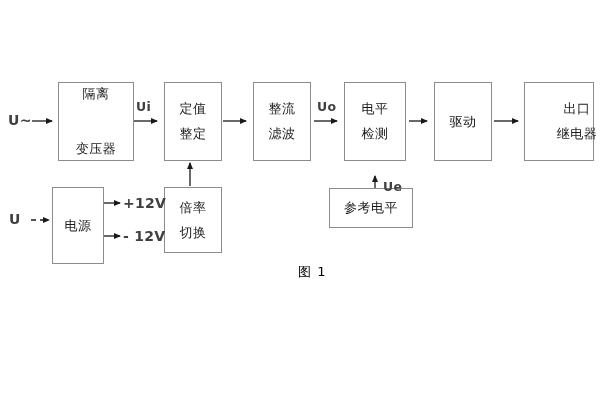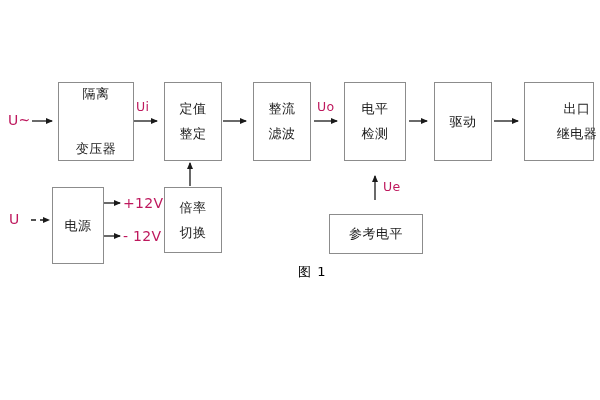--- a/index.html
+++ b/index.html
@@ -37,24 +37,25 @@
     letter-spacing: 0.5px;
   }
   .block .line + .line {
     margin-top: 11px;
   }
   .block.single .line {
     margin-top: 0;
   }
   .sig {
     position: absolute;
-    color: #be185d;
+    color: #404040;
     font-size: 12.5px;
     white-space: nowrap;
     letter-spacing: 0.3px;
+    font-weight: bold;
   }
   .sig.big {
     font-size: 14px;
   }
   .caption {
     position: absolute;
     color: #000000;
     font-size: 13px;
     letter-spacing: 1px;
     white-space: nowrap;
@@ -135,21 +136,21 @@
 
   <div class="block single" style="left:52px; top:187px; width:52px; height:77px;">
     <span class="line">电源</span>
   </div>
 
   <div class="block" style="left:164px; top:187px; width:58px; height:66px;">
     <span class="line">倍率</span>
     <span class="line">切换</span>
   </div>
 
-  <div class="block single" style="left:329px; top:214px; width:94px; height:40px;">
+  <div class="block single" style="left:329px; top:188px; width:84px; height:40px;">
     <span class="line">参考电平</span>
   </div>
 
   <span class="sig big" style="left:8px; top:112px;">U~</span>
   <span class="sig big" style="left:9px; top:211px;">U</span>
   <span class="sig" style="left:136px; top:99px;">Ui</span>
   <span class="sig" style="left:317px; top:99px;">Uo</span>
   <span class="sig" style="left:383px; top:179px;">Ue</span>
   <span class="sig big" style="left:123px; top:195px;">+12V</span>
   <span class="sig big" style="left:123px; top:228px;">- 12V</span>

